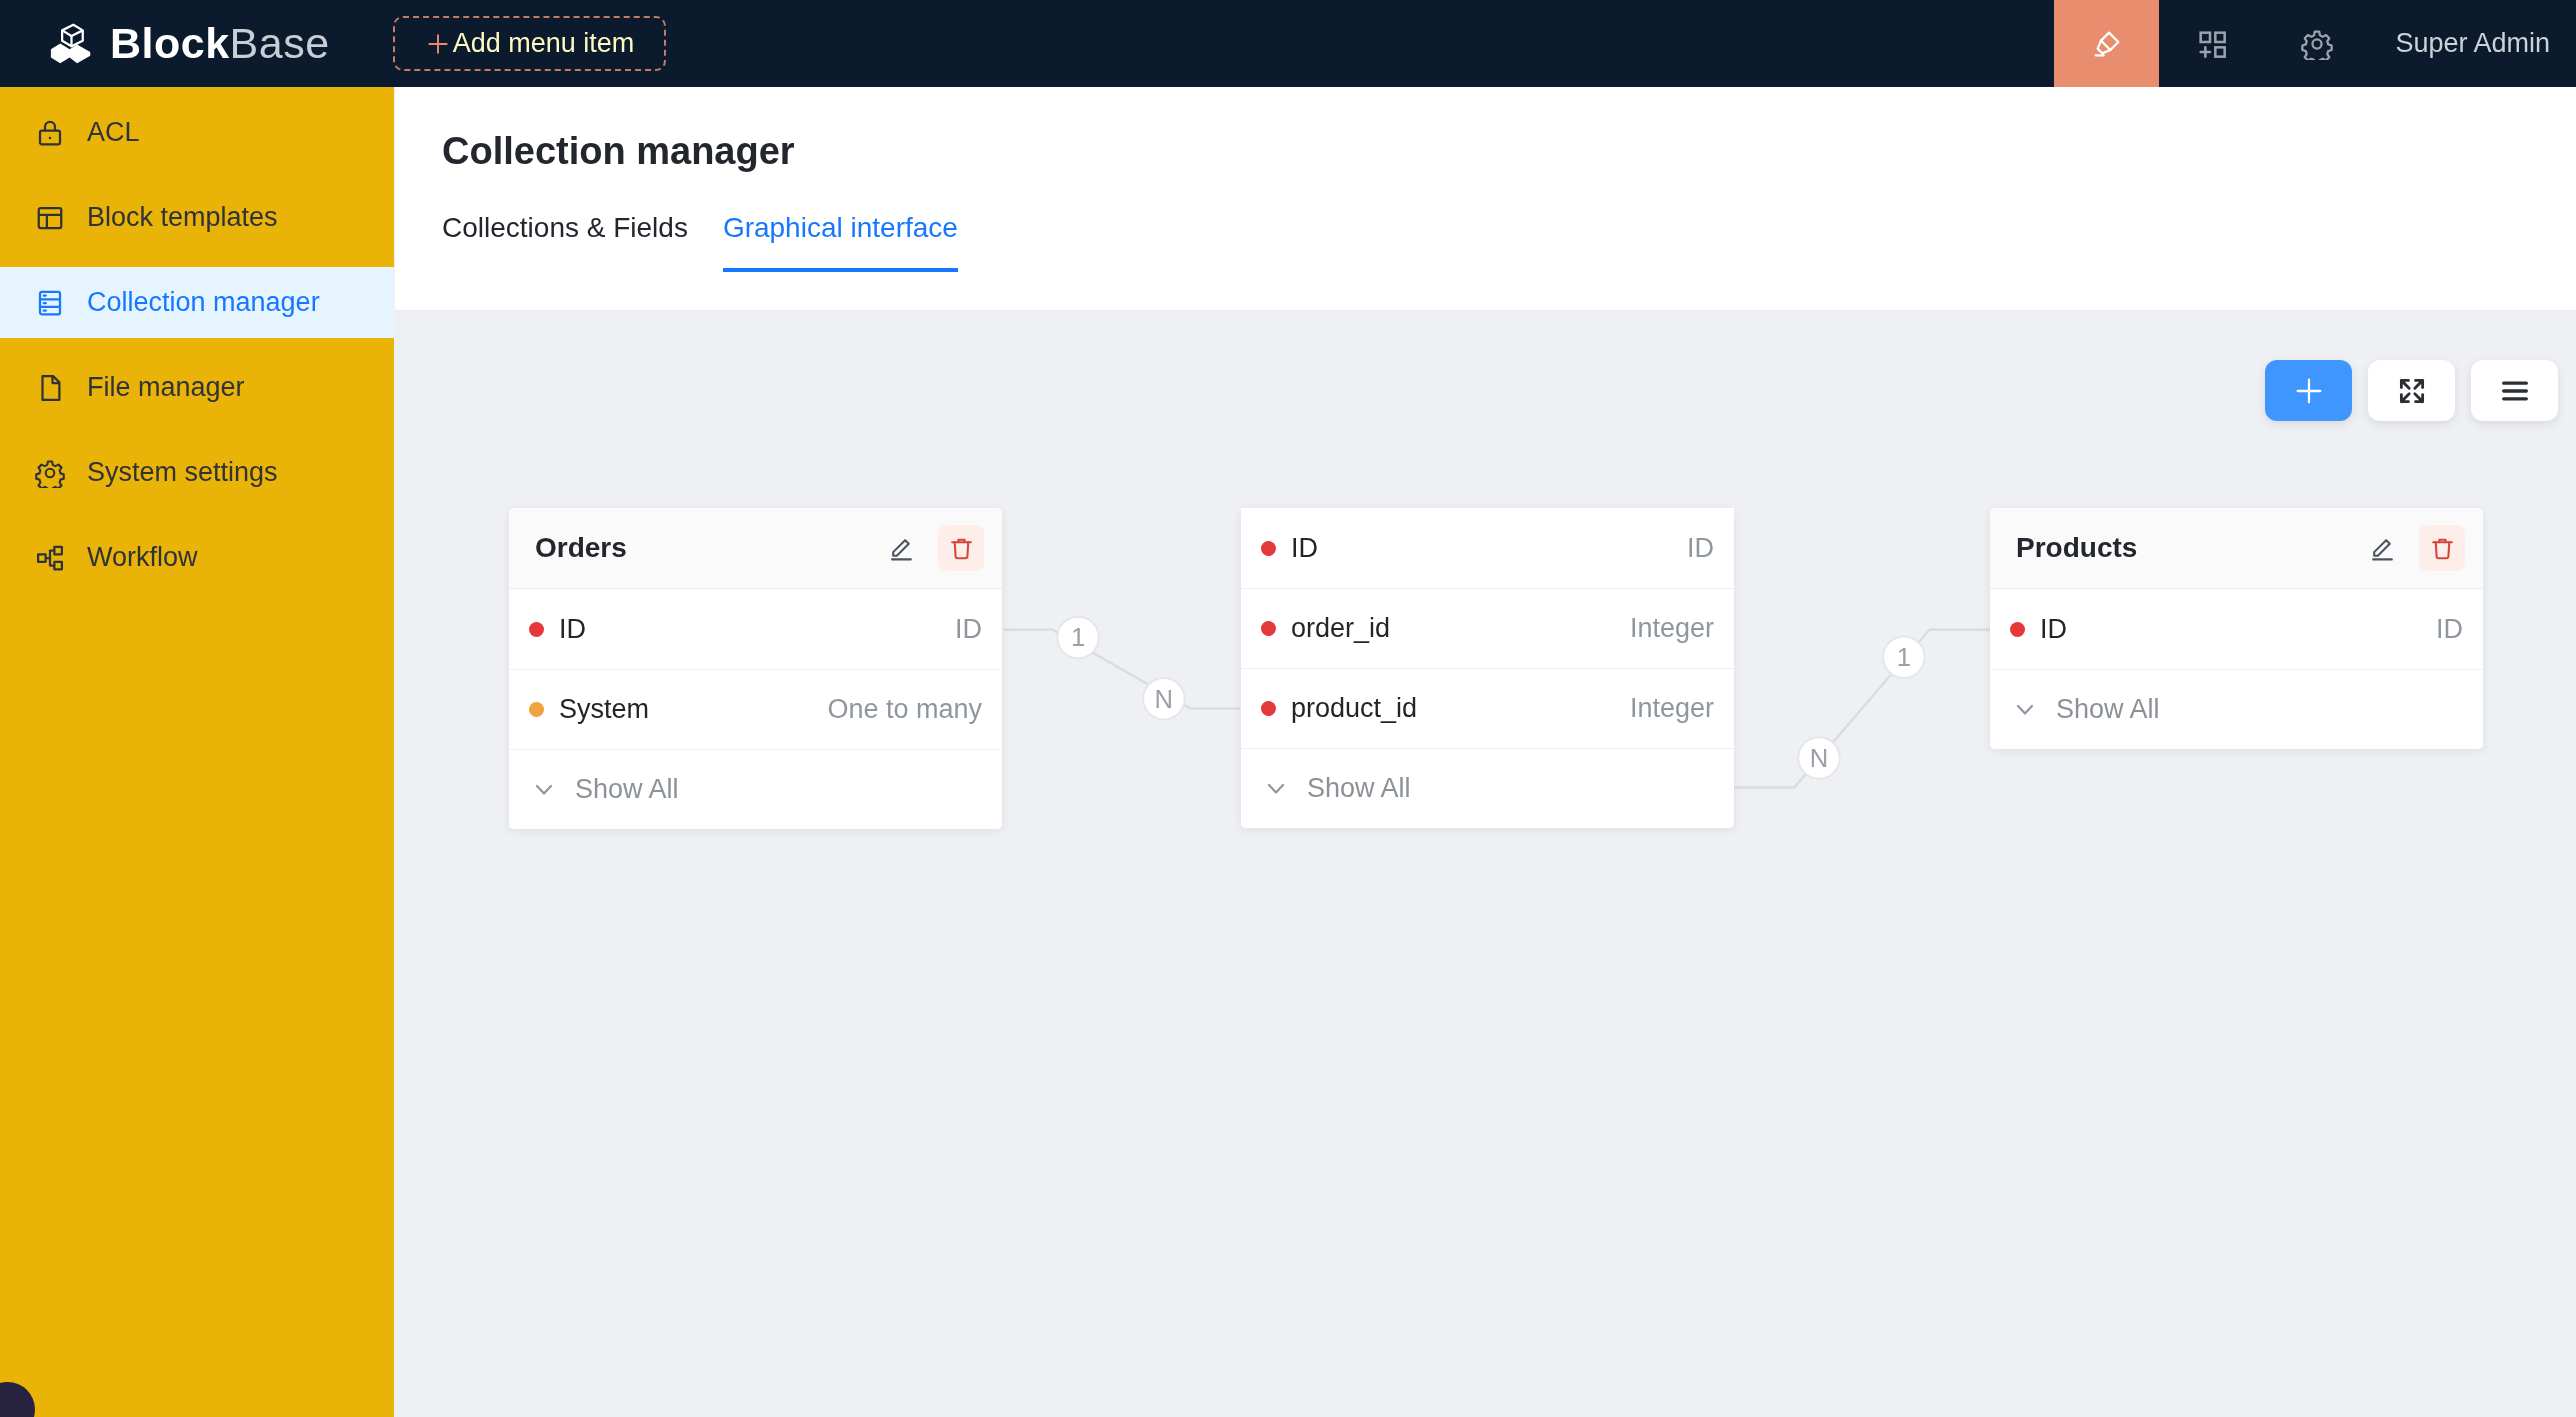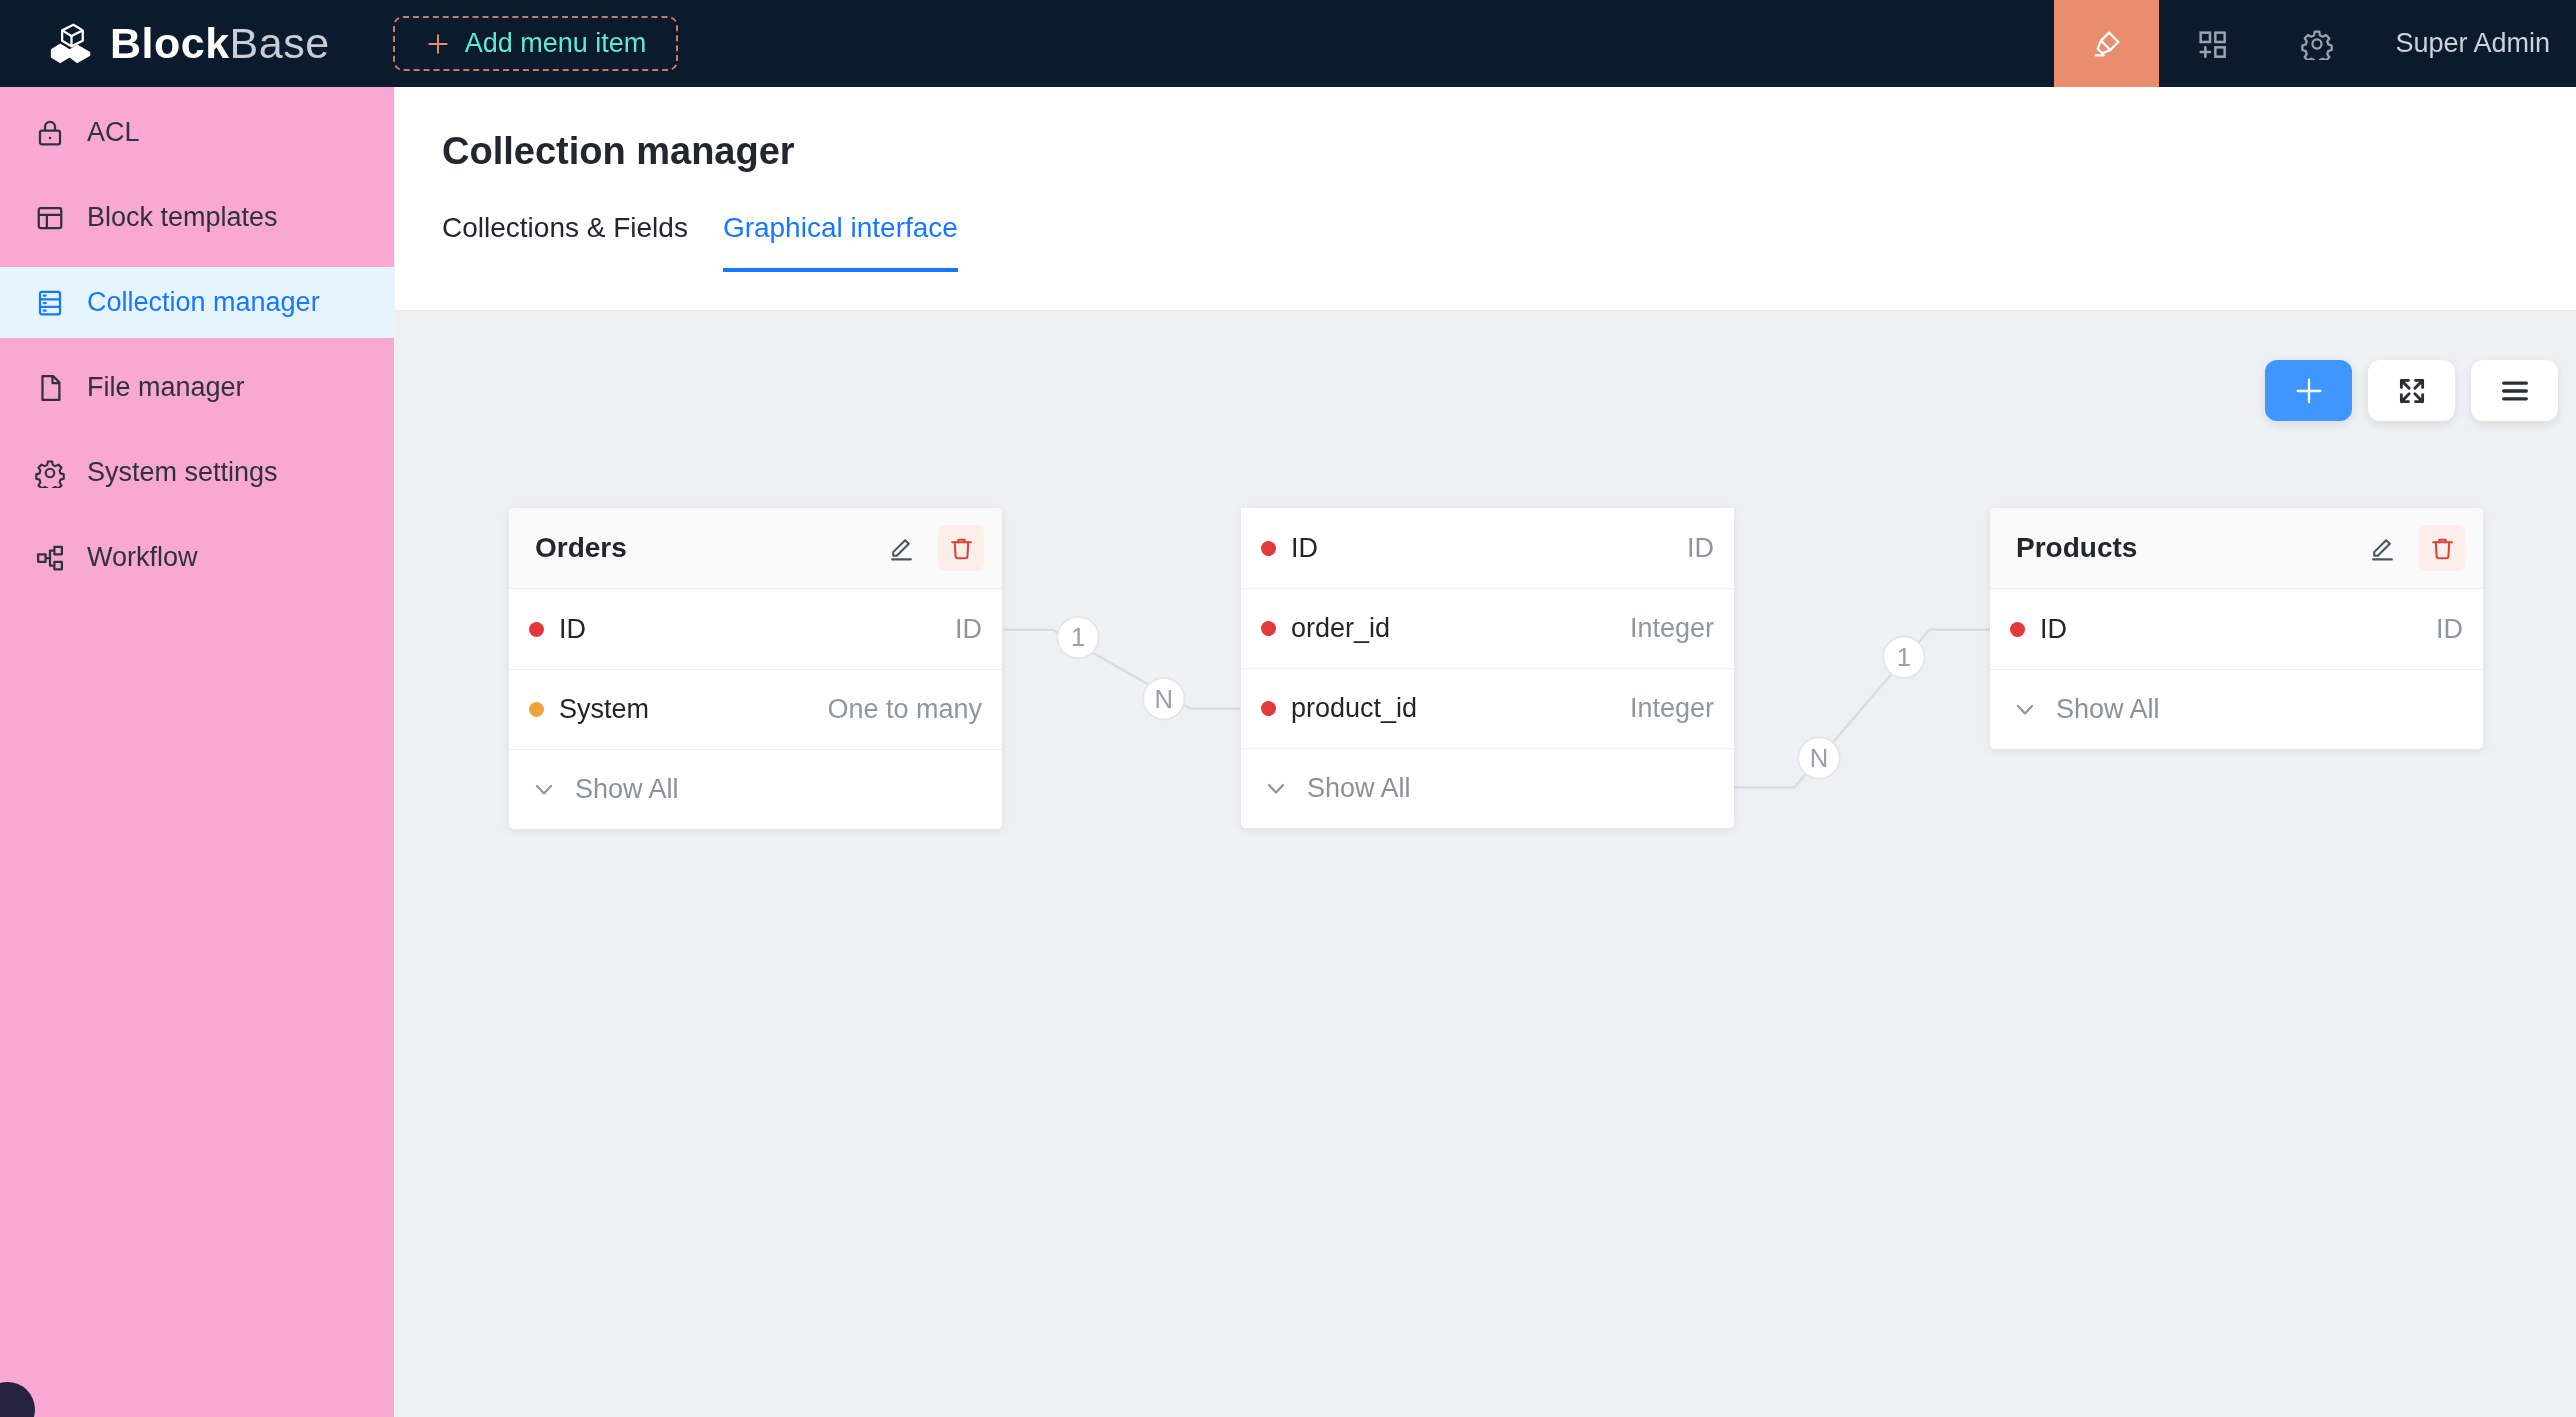--- a/index.html
+++ b/index.html
@@ -7,32 +7,32 @@
   body { font-family:"Liberation Sans", sans-serif; background:#fff; }
   .app { position:relative; width:2576px; height:1417px; overflow:hidden; }
 
   
   .topbar { position:relative; display:flex; align-items:center; height:87px; background:#0b1a2c; }
   .logo { display:flex; align-items:center; padding-left:47px; }
   .logo svg { width:49px; height:45px; }
   .logo-text { margin-left:14px; font-size:43px; letter-spacing:0.5px; }
   .logo-bold { color:#ffffff; font-weight:700; }
   .logo-light { color:#c9ced6; font-weight:300; }
-  .add-menu-btn { display:flex; align-items:center; gap:14px; margin-left:63px; height:55px; padding:0 30px;
-    border:2px dashed rgba(232,142,110,.85); border-radius:10px; color:#5eead4; font-size:27px; cursor:pointer; background:transparent; }
+  .add-menu-btn { display:flex; align-items:center; gap:2px; margin-left:63px; height:55px; padding:0 30px;
+    border:2px dashed rgba(232,142,110,.85); border-radius:10px; color:#fef9c3; font-size:27px; cursor:pointer; background:transparent; }
   .add-menu-btn svg { width:26px; height:26px; }
   .topbar-right { margin-left:auto; display:flex; align-items:center; height:87px; }
   .hdr-btn { width:105px; height:87px; display:flex; align-items:center; justify-content:center; cursor:pointer; }
   .hdr-btn svg { width:32px; height:32px; }
   .designer-btn { background:#e88e6e; }
   .super-admin { padding:0 26px; color:#ccd2da; font-size:27px; cursor:pointer; white-space:nowrap; }
 
   
   .body-row { display:flex; height:1330px; }
-  .sidebar { width:395px; background:#f9a8d4; border-right:1px solid #f2f3f5; padding-top:10px; flex:none; }
+  .sidebar { width:395px; background:#eab308; border-right:1px solid #f2f3f5; padding-top:10px; flex:none; }
   .side-item { display:flex; align-items:center; height:71px; margin-bottom:14px; padding-left:35px; cursor:pointer;
     color:#2f3338; font-size:27px; }
   .side-item svg { width:30px; height:30px; margin-right:22px; flex:none; }
   .side-item.active { background:#e6f4ff; color:#1677ff; }
   .main { flex:1; display:flex; flex-direction:column; min-width:0; }
   .main-top { position:relative; height:223px; background:#fff; }
   .page-title { position:absolute; left:47px; top:43px; font-size:38px; font-weight:700; color:#23272d; }
   .tabs { position:absolute; left:47px; top:125px; display:flex; gap:35px; }
   .tab { font-size:28px; color:#23272d; padding-bottom:24px; cursor:pointer; border-bottom:4px solid transparent; line-height:32px; }
   .tab.active { color:#1677ff; border-bottom-color:#1677ff; }

